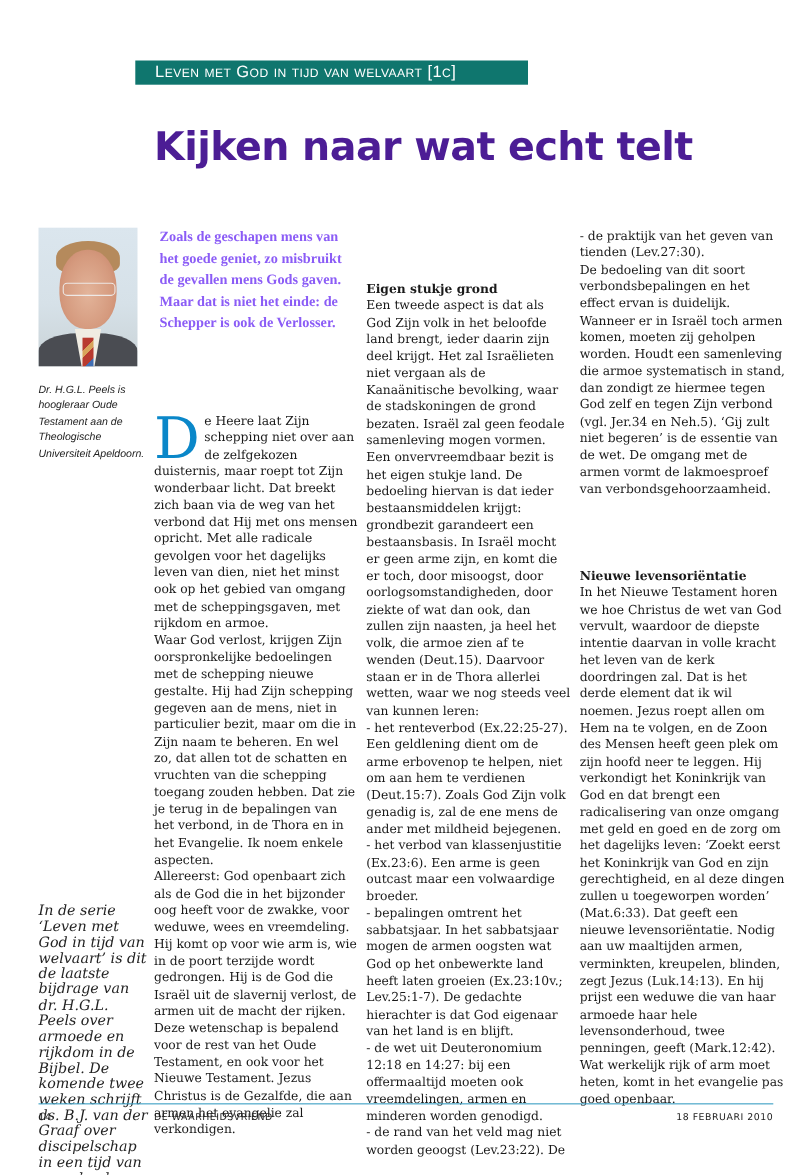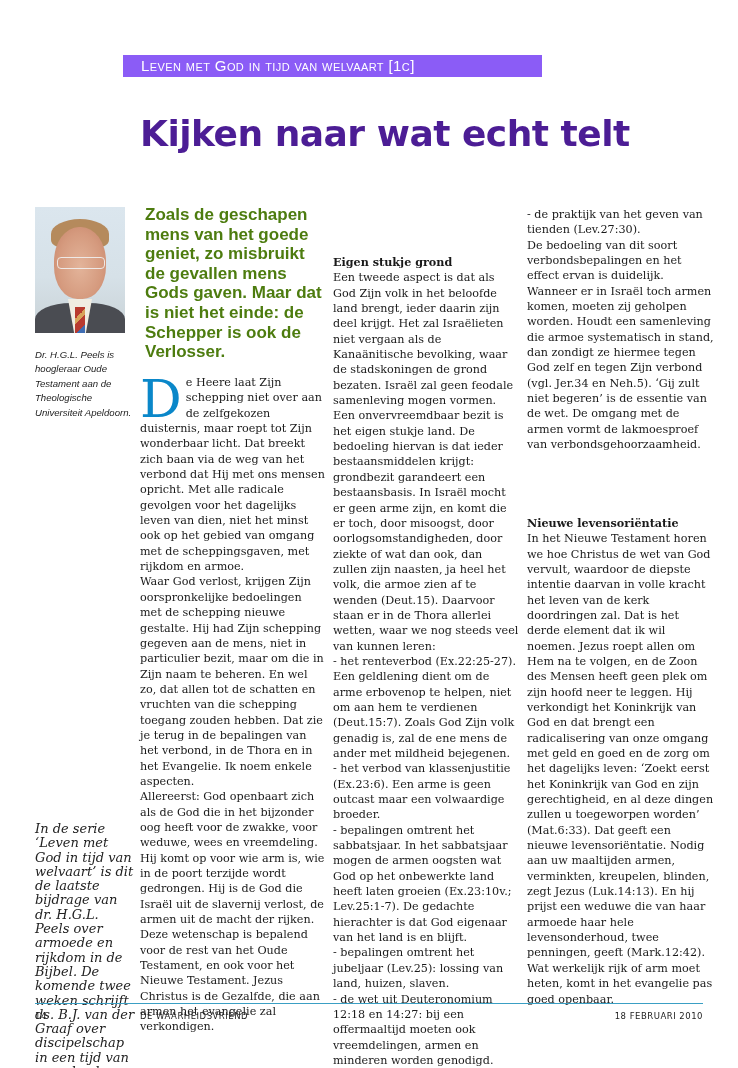--- a/index.html
+++ b/index.html
@@ -1,34 +1,34 @@
 <!DOCTYPE html>
 <html><head>
 <meta charset="utf-8">
 <style>
   html, body { margin: 0; padding: 0; background: #ffffff; }
   body { width: 738px; height: 1068px; position: relative; overflow: hidden; font-family: "DejaVu Serif", serif; color: #1a1a1a; }
 
-  .series-band { position: absolute; left: 123px; top: 55px; width: 419px; height: 22px; background: #8b5cf6; }
+  .series-band { position: absolute; left: 123px; top: 55px; width: 357px; height: 22px; background: #0f766e; }
   .series-band .label { position: absolute; left: 18px; top: 2px; color: #fff; font-family: "Liberation Sans", sans-serif; font-variant: small-caps; font-size: 15px; letter-spacing: 0.4px; line-height: 18px; white-space: nowrap; }
 
   .title { position: absolute; left: 140px; top: 108px; font-family: "DejaVu Sans", sans-serif; font-weight: bold; font-size: 36px; letter-spacing: -0.5px; color: #4c1d95; line-height: 52px; white-space: nowrap; }
 
   .photo { position: absolute; left: 35px; top: 207px; width: 90px; height: 126px; overflow: hidden; background: linear-gradient(180deg, #dbe6ee 0%, #d6e1e8 55%, #c9d2d6 100%); }
   .photo .face { position: absolute; left: 19px; top: 20px; width: 52px; height: 72px; border-radius: 48% 48% 45% 45%; background: radial-gradient(ellipse at 50% 55%, #e3b49a 0%, #d59a7e 60%, #c58268 100%); }
   .photo .hair { position: absolute; left: 16px; top: 12px; width: 58px; height: 30px; border-radius: 50% 50% 30% 30%; background: #b58a5c; }
   .photo .glasses { position: absolute; left: 22px; top: 50px; width: 46px; height: 10px; border: 1px solid rgba(240,240,240,0.9); border-radius: 4px; }
   .photo .suit { position: absolute; left: 0; top: 96px; width: 90px; height: 40px; background: #4a4c52; border-radius: 40% 40% 0 0; }
   .photo .shirt { position: absolute; left: 33px; top: 92px; width: 24px; height: 40px; background: #f0ece2; clip-path: polygon(0 0, 100% 0, 70% 100%, 30% 100%); }
   .photo .tie { position: absolute; left: 40px; top: 100px; width: 10px; height: 30px; background: linear-gradient(135deg, #b83a2f 0 30%, #d8a35a 30% 45%, #b83a2f 45% 70%, #3f6db3 70%); }
 
   .caption-bio { position: absolute; left: 35px; top: 348px; width: 100px; font-family: Liberation Sans, sans-serif; font-style: italic; font-size: 9.6px; line-height: 14.4px; color: #222; }
   .caption-series { position: absolute; left: 35px; top: 822px; width: 100px; font-family: "DejaVu Serif", serif; font-style: italic; font-size: 13px; line-height: 14.3px; color: #222; }
 
-  .lead { position: absolute; left: 145px; top: 205px; width: 178px; font-family: Liberation Sans, sans-serif; font-weight: bold; color: #4d7c0f; font-size: 17px; line-height: 19.6px; }
+  .lead { position: absolute; left: 145px; top: 205px; width: 178px; font-family: Liberation Serif, serif; font-weight: bold; color: #8b5cf6; font-size: 13px; line-height: 19.6px; }
 
   .col { position: absolute; font-size: 11.2px; line-height: 15.35px; color: #1a1a1a; text-align: left; }
   .col p { margin: 0; }
   .col .sub { font-weight: bold; margin-top: 48px; }
   .col .gap { height: 15.35px; }
   .col1 { left: 140px; top: 375px; width: 185px; }
   .col2 { left: 333px; top: 207px; width: 186px; }
   .col3 { left: 527px; top: 207px; width: 188px; }
 
   .dropcap { float: left; font-size: 52px; line-height: 44px; color: #0a87c9; margin: 2px 4px 0 0; font-family: "DejaVu Serif", serif; }
@@ -66,21 +66,20 @@
   <p>Waar God verlost, krijgen Zijn oorspronkelijke bedoelingen met de schepping nieuwe gestalte. Hij had Zijn schepping gegeven aan de mens, niet in particulier bezit, maar om die in Zijn naam te beheren. En wel zo, dat allen tot de schatten en vruchten van die schepping toegang zouden hebben. Dat zie je terug in de bepalingen van het verbond, in de Thora en in het Evangelie. Ik noem enkele aspecten.</p>
   <p>Allereerst: God openbaart zich als de God die in het bijzonder oog heeft voor de zwakke, voor weduwe, wees en vreemdeling. Hij komt op voor wie arm is, wie in de poort terzijde wordt gedrongen. Hij is de God die Israël uit de slavernij verlost, de armen uit de macht der rijken. Deze wetenschap is bepalend voor de rest van het Oude Testament, en ook voor het Nieuwe Testament. Jezus Christus is de Gezalfde, die aan armen het evangelie zal verkondigen.</p>
 </div>
 
 <div class="col col2">
   <p class="sub">Eigen stukje grond</p>
   <p>Een tweede aspect is dat als God Zijn volk in het beloofde land brengt, ieder daarin zijn deel krijgt. Het zal Israëlieten niet vergaan als de Kanaänitische bevolking, waar de stadskoningen de grond bezaten. Israël zal geen feodale samenleving mogen vormen. Een onvervreemdbaar bezit is het eigen stukje land. De bedoeling hiervan is dat ieder bestaansmiddelen krijgt: grondbezit garandeert een bestaansbasis. In Israël mocht er geen arme zijn, en komt die er toch, door misoogst, door oorlogsomstandigheden, door ziekte of wat dan ook, dan zullen zijn naasten, ja heel het volk, die armoe zien af te wenden (Deut.15). Daarvoor staan er in de Thora allerlei wetten, waar we nog steeds veel van kunnen leren:</p>
   <p>- het renteverbod (Ex.22:25-27). Een geldlening dient om de arme erbovenop te helpen, niet om aan hem te verdienen (Deut.15:7). Zoals God Zijn volk genadig is, zal de ene mens de ander met mildheid bejegenen.</p>
   <p>- het verbod van klassenjustitie (Ex.23:6). Een arme is geen outcast maar een volwaardige broeder.</p>
   <p>- bepalingen omtrent het sabbatsjaar. In het sabbatsjaar mogen de armen oogsten wat God op het onbewerkte land heeft laten groeien (Ex.23:10v.; Lev.25:1-7). De gedachte hierachter is dat God eigenaar van het land is en blijft.</p>
-  <p>- bepalingen omtrent het jubeljaar (Lev.25): lossing van land, huizen, slaven.</p>
   <p>- de wet uit Deuteronomium 12:18 en 14:27: bij een offermaaltijd moeten ook vreemdelingen, armen en minderen worden genodigd.</p>
   <p>- de rand van het veld mag niet worden geoogst (Lev.23:22). De</p>
 </div>
 
 <div class="col col3">
   <p>- de praktijk van het geven van tienden (Lev.27:30).</p>
   <p>De bedoeling van dit soort verbondsbepalingen en het effect ervan is duidelijk. Wanneer er in Israël toch armen komen, moeten zij geholpen worden. Houdt een samenleving die armoe systematisch in stand, dan zondigt ze hiermee tegen God zelf en tegen Zijn verbond (vgl. Jer.34 en Neh.5). ‘Gij zult niet begeren’ is de essentie van de wet. De omgang met de armen vormt de lakmoesproef van verbondsgehoorzaamheid.</p>
   <div class="gap"></div>
   <p class="sub">Nieuwe levensoriëntatie</p>
   <p>In het Nieuwe Testament horen we hoe Christus de wet van God vervult, waardoor de diepste intentie daarvan in volle kracht het leven van de kerk doordringen zal. Dat is het derde element dat ik wil noemen. Jezus roept allen om Hem na te volgen, en de Zoon des Mensen heeft geen plek om zijn hoofd neer te leggen. Hij verkondigt het Koninkrijk van God en dat brengt een radicalisering van onze omgang met geld en goed en de zorg om het dagelijks leven: ‘Zoekt eerst het Koninkrijk van God en zijn gerechtigheid, en al deze dingen zullen u toegeworpen worden’ (Mat.6:33). Dat geeft een nieuwe levensoriëntatie. Nodig aan uw maaltijden armen, verminkten, kreupelen, blinden, zegt Jezus (Luk.14:13). En hij prijst een weduwe die van haar armoede haar hele levensonderhoud, twee penningen, geeft (Mark.12:42). Wat werkelijk rijk of arm moet heten, komt in het evangelie pas goed openbaar.</p>

